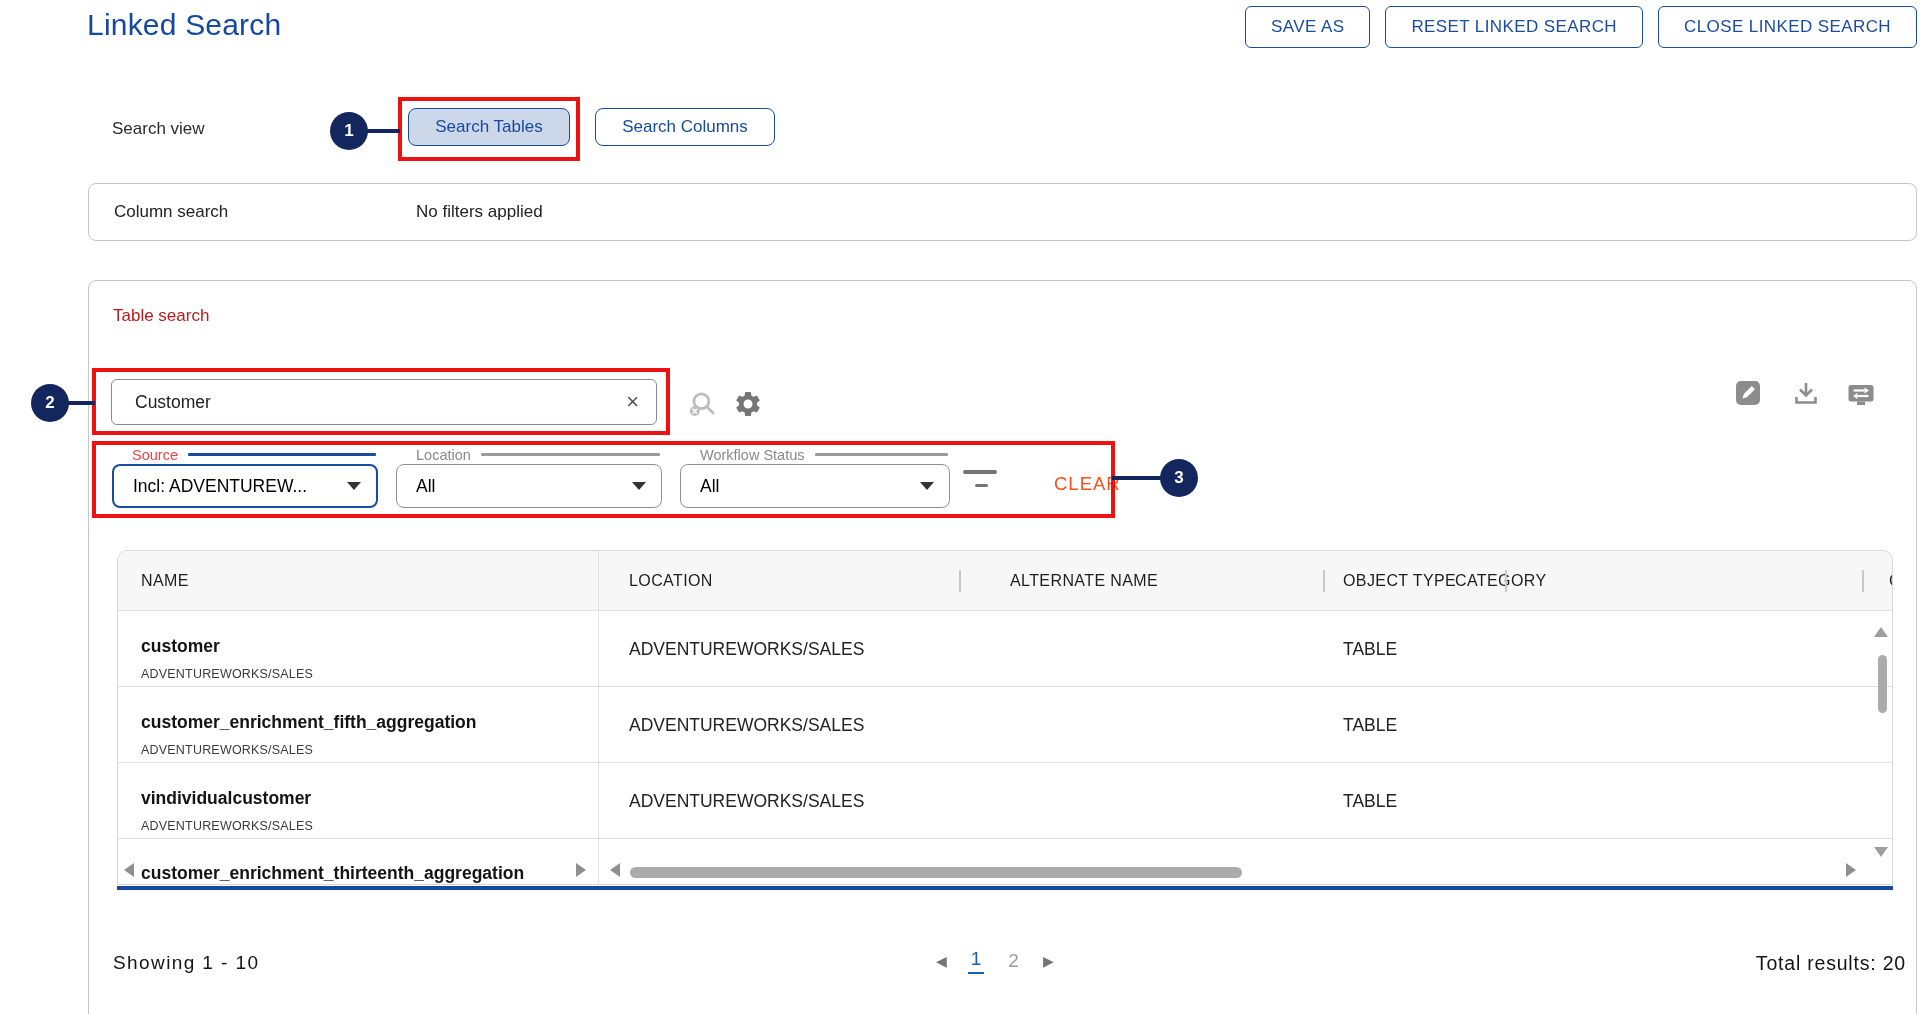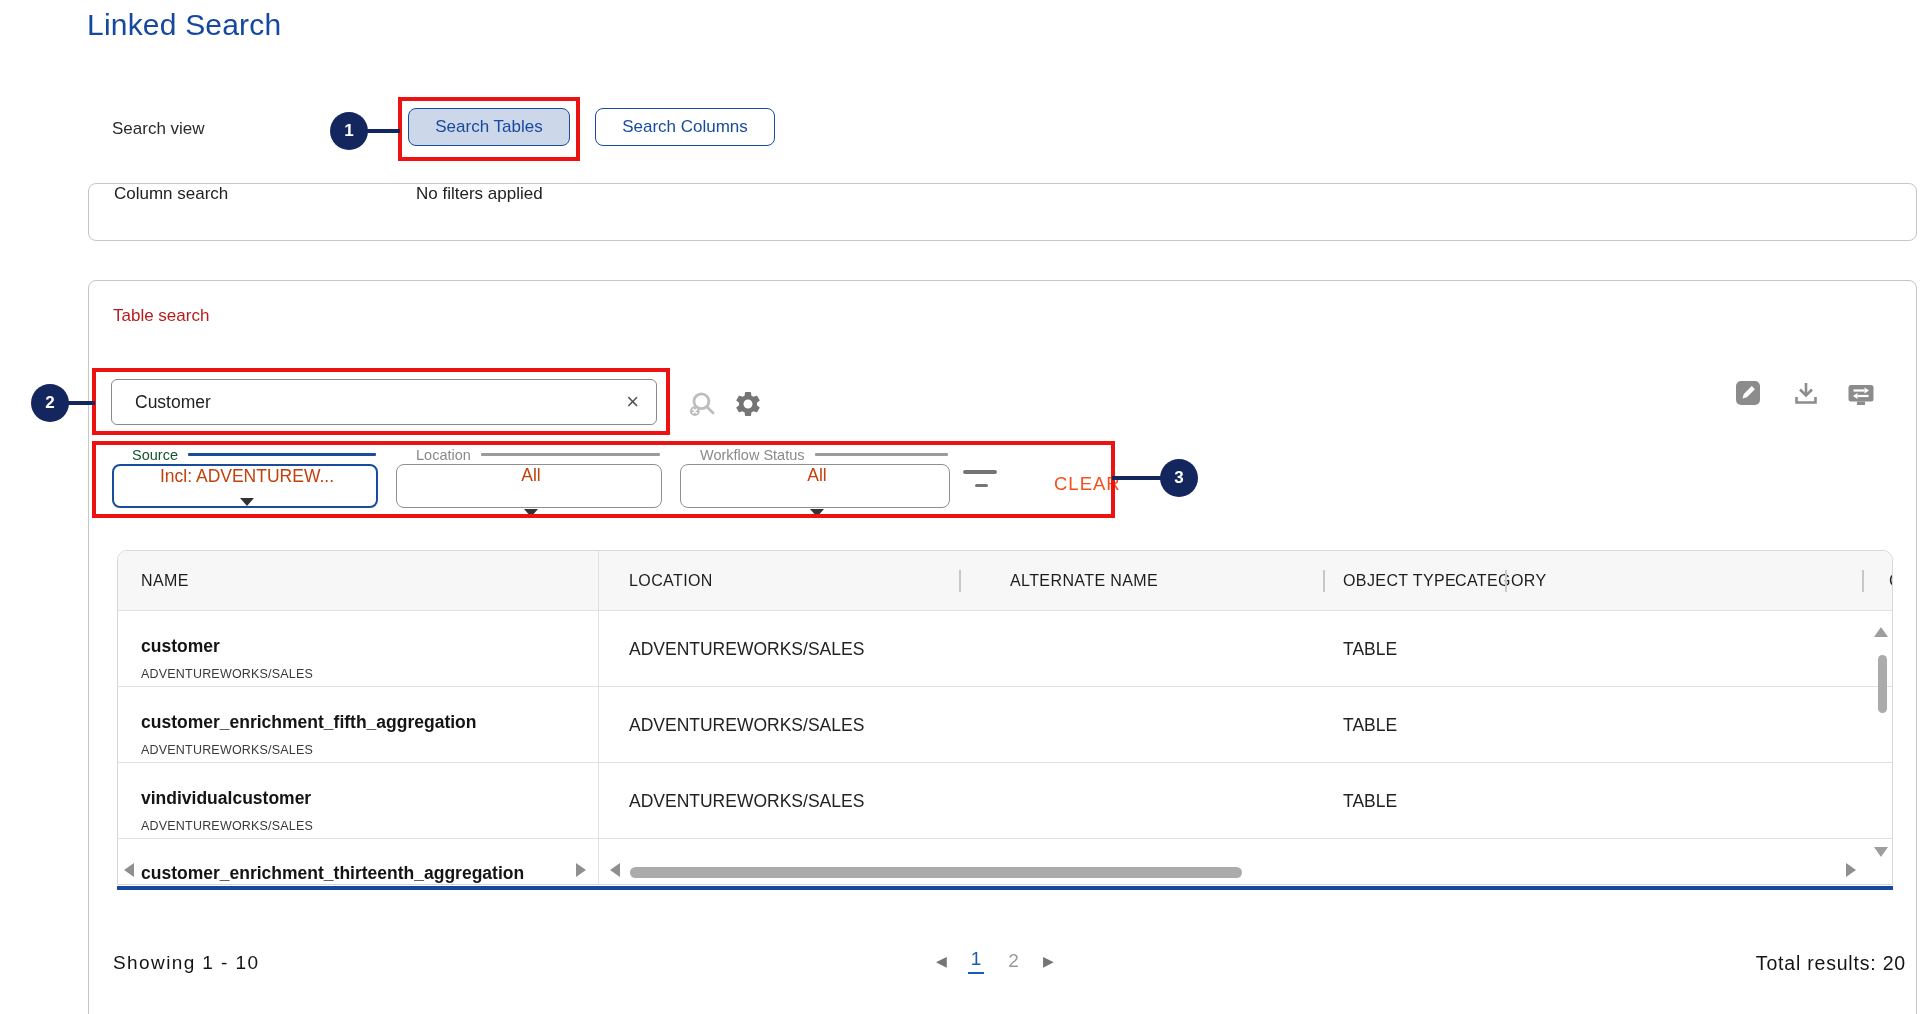--- a/index.html
+++ b/index.html
@@ -31,21 +31,21 @@
   #redbox-1{ left:398px; top:97px;  width:182px; height:64px; }
   #badge-2 { left:31px;  top:384px; }
   #conn-2  { left:64px;  top:401px; width:31px; }
   #redbox-2{ left:92px;  top:368px; width:578px; height:67px; }
   #badge-3 { left:1160px; top:459px; }
   #conn-3  { left:1112px; top:476px; width:52px; }
   #redbox-3{ left:92px;  top:441px; width:1023px; height:77px; }
 
   
   #column-search-panel { position:absolute; left:88px; top:183px; width:1829px; height:58px;
-    border:1px solid #c6c6c6; border-radius:8px; display:flex; font-size:17px; color:#222; }
+    border:1px solid #c6c6c6; border-radius:8px; display:flex; align-items:center; font-size:17px; color:#222; }
   #column-search-panel .cs-label { margin-left:25px; width:302px; }
 
   
   #table-search-panel { position:absolute; left:88px; top:280px; width:1829px; height:762px;
     border:1px solid #c6c6c6; border-radius:8px; }
   #table-search-label { position:absolute; left:113px; top:306px; font-size:17px; color:#b91c1c; }
 
   #search-input-wrap { position:absolute; left:111px; top:379px; width:546px; height:46px; }
   #search-input { width:100%; height:100%; border:1px solid #8a8a8a; border-radius:6px;
     padding:0 50px 0 23px; font-family:inherit; font-size:17.5px; color:#222; background:#fff; }
@@ -56,24 +56,24 @@
   #icon-gear { left:733px; top:389px; }
   #icon-edit { left:1732px; top:377px; }
   #icon-download { left:1790px; top:378px; }
   #icon-transfer { left:1845px; top:379px; }
 
   
   .filter-group { position:absolute; cursor:pointer; }
   .fg-label { height:17px; display:flex; align-items:center; gap:10px; padding-left:20px; font-size:14.5px; }
   .notch-line { flex:1; height:2.5px; border-radius:1px; margin-right:2px; }
   .fg-box { margin-top:1px; height:44px; border-radius:8px; background:#fff; display:flex; align-items:center;
-    justify-content:space-between; padding:0 15px 0 19px; font-size:17.5px; color:#c2410c; font-weight:500;flex-direction:column; }
+    justify-content:space-between; padding:0 15px 0 19px; font-size:17.5px; color:#000000; font-weight:500; }
   .caret { width:0; height:0; border-left:7px solid transparent; border-right:7px solid transparent; border-top:8px solid #333; }
   #fg-source { left:112px; top:446px; width:266px; }
-  #fg-source .fg-label { color:#14532d; }
+  #fg-source .fg-label { color:#ef4444; }
   #fg-source .notch-line { background:#1a4c9e; }
   #fg-source .fg-box { border:2px solid #1a4c9e; }
   #fg-location { left:396px; top:446px; width:266px; }
   #fg-workflow { left:680px; top:446px; width:270px; }
   .fg-grey .fg-label { color:#8a8a8a; }
   .fg-grey .notch-line { background:#9b9b9b; }
   .fg-grey .fg-box { border:1.5px solid #909090;gap:23px; }
 
   #icon-filter { position:absolute; left:963px; top:470px; width:36px; cursor:pointer; }
   #icon-filter .fl1 { width:34px; height:3.5px; background:#757575; border-radius:2px; }
@@ -120,20 +120,25 @@
   .pg-other { color:#9a9a9a; padding:0 3px; cursor:pointer; }
   #total-results { position:absolute; right:24px; top:952px; font-size:19.5px; letter-spacing:0.8px; color:#141414; }
 </style>
 </head>
 <body>
 
 <div id="canvas">
 
   <div id="page-title">Linked Search</div>
 
+  <div id="top-buttons">
+    <button class="btn-outline">SAVE AS</button>
+    <button class="btn-outline">RESET LINKED SEARCH</button>
+    <button class="btn-outline">CLOSE LINKED SEARCH</button>
+  </div>
 
   <div id="search-view-label">Search view</div>
   <button id="tab-search-tables" class="toggle-btn">Search Tables</button>
   <button id="tab-search-columns" class="toggle-btn">Search Columns</button>
 
   <div id="badge-1" class="badge">1</div>
   <div id="conn-1" class="connector"></div>
   <div id="redbox-1" class="redbox"></div>
 
   <div id="column-search-panel">

